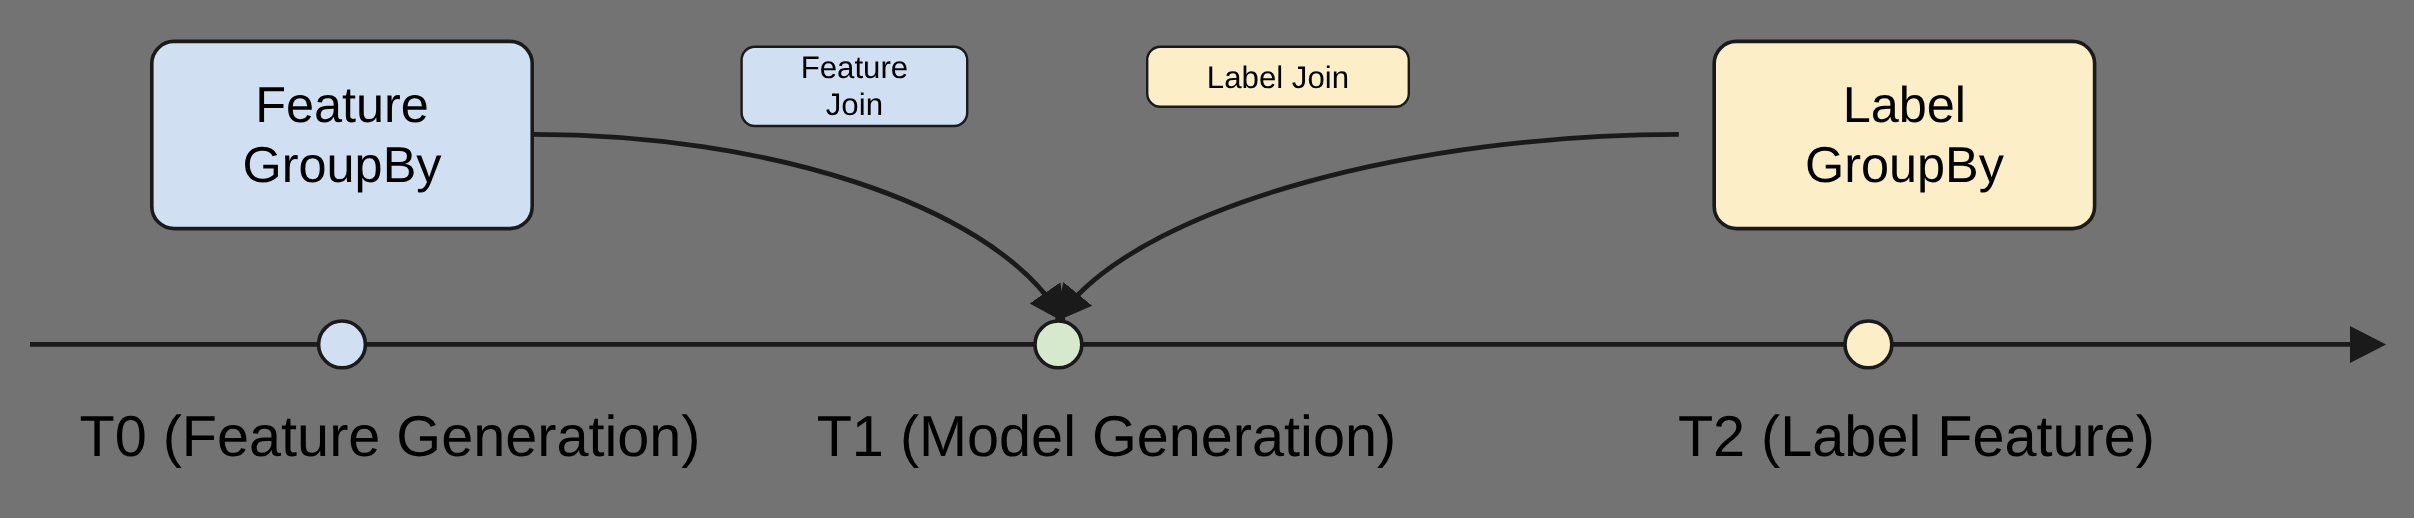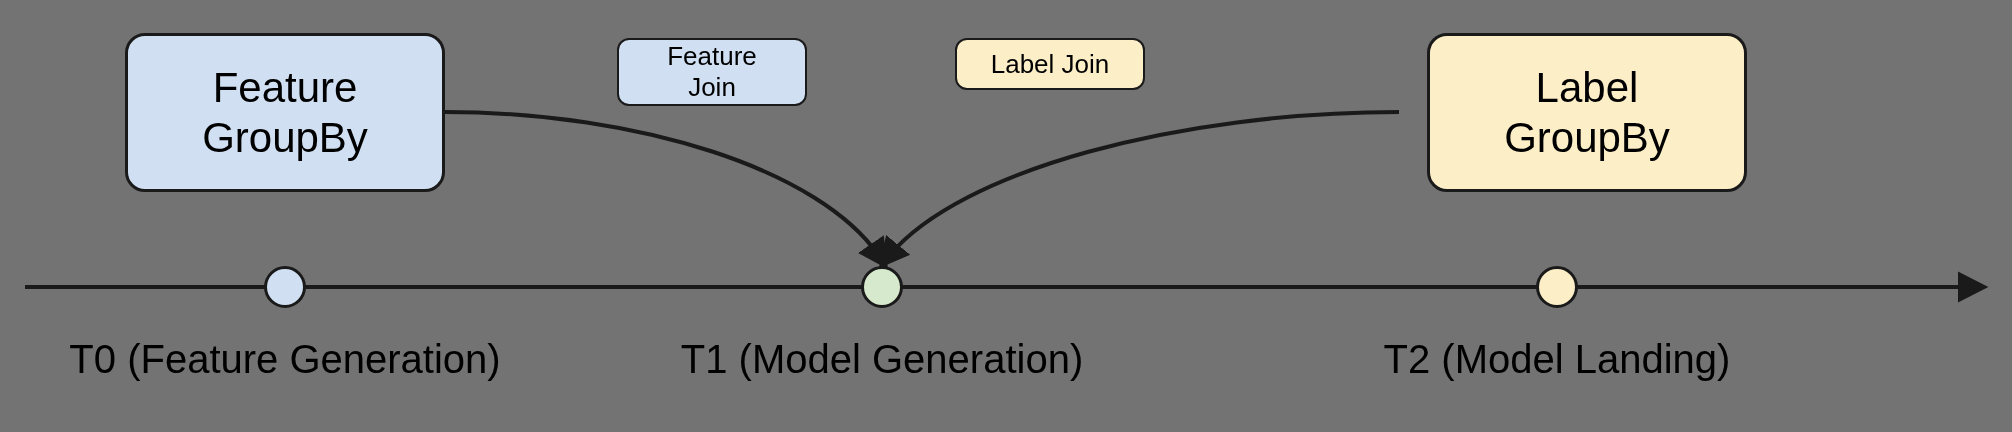--- a/index.html
+++ b/index.html
@@ -45,40 +45,41 @@
   .node-small {
     font-size: 26px;
     border-radius: 12px;
     border-width: 2px;
   }
   .fill-blue { background: #d0e0f2; }
   .fill-yellow { background: #fceec7; }
 
   #feature-groupby { left: 125px; top: 33px; width: 320px; height: 159px; }
   #feature-join    { left: 617px; top: 38px; width: 190px; height: 68px; }
-  #label-join      { left: 955px; top: 38px; width: 190px; height: 52px; }
+  #label-join      { left: 955px; top: 38px; width: 220px; height: 52px; }
   #label-groupby   { left: 1399px; top: 33px; width: 320px; height: 159px; margin-left: 28px; }
 
   .marker {
     position: absolute;
     box-sizing: border-box;
     width: 42px;
     height: 42px;
     border-radius: 50%;
     border: 3px solid #1a1a1a;
   }
   #marker-t0 { left: 264px; top: 266px; background: #d0e0f2; }
   #marker-t1 { left: 861px; top: 266px; background: #d6e9cc; }
   #marker-t2 { left: 1536px; top: 266px; background: #fceec7; }
 
   .axis-label {
     position: absolute;
-    font-size: 40px;
+    font-size: 48px;
     white-space: nowrap;
     top: 337px;
+    margin-left: 40px;
   }
   #label-t0 { left: 285px; transform: translateX(-50%); }
   #label-t1 { left: 882px; transform: translateX(-50%); }
   #label-t2 { left: 1557px; transform: translateX(-50%); }
 </style>
 </head>
 <body>
 
 <div id="canvas">
 
@@ -109,15 +110,15 @@
 
   <div class="node node-big fill-yellow" id="label-groupby">Label
 GroupBy</div>
 
   <div class="marker" id="marker-t0"></div>
   <div class="marker" id="marker-t1"></div>
   <div class="marker" id="marker-t2"></div>
 
   <div class="axis-label" id="label-t0">T0 (Feature Generation)</div>
   <div class="axis-label" id="label-t1">T1 (Model Generation)</div>
-  <div class="axis-label" id="label-t2">T2 (Model Landing)</div>
+  <div class="axis-label" id="label-t2">T2 (Label Feature)</div>
 
 </div>
 
 </body></html>

